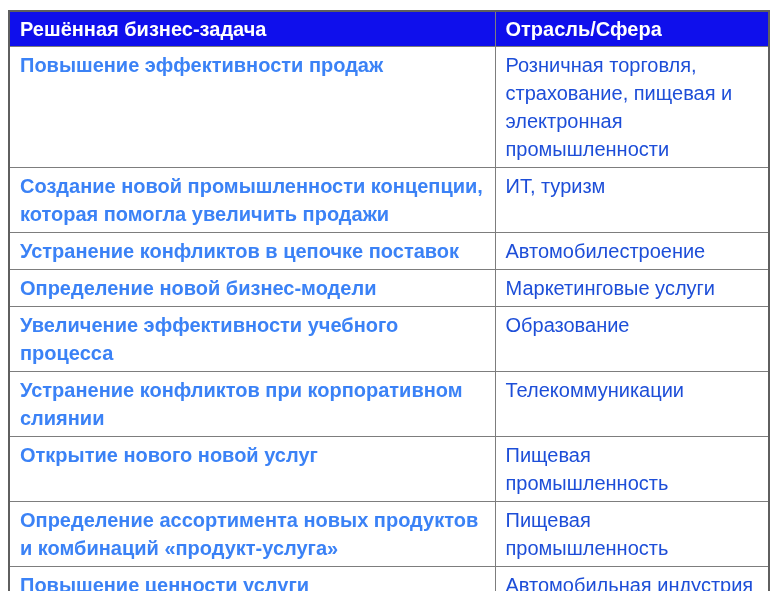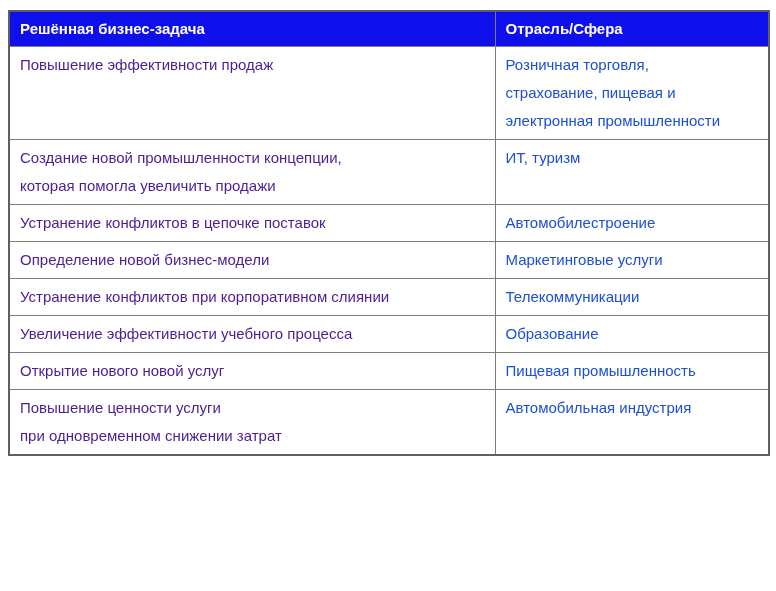--- a/index.html
+++ b/index.html
@@ -24,40 +24,40 @@
     border-collapse: collapse;
     table-layout: fixed;
     border: 2px solid #5f5f5f;
   }
   col.col-task { width: 486px; }
   col.col-industry { width: 274px; }
   th, td {
     border: 1px solid #7d7d7d;
     text-align: left;
     vertical-align: top;
-    font-size: 15px;
+    font-size: 20px;
     overflow: hidden;
   }
   th {
     background: #0f0fec;
     color: #ffffff;
     font-weight: bold;
     padding: 3px 10px;
     height: 34px;
     line-height: 28px;
     vertical-align: middle;
   }
   td {
     padding: 4px 10px;
     line-height: 28px;
     white-space: pre-line;
   }
   td.task-cell {
-    font-weight: normal;
-    color: #4c1d95;
+    font-weight: bold;
+    color: #3b82f6;
   }
   td.industry-cell {
     font-weight: normal;
     color: #1d4ed8;
   }
 </style>
 </head>
 <body>
 
 <div class="page">
@@ -86,29 +86,34 @@
       </tr>
       <tr>
         <td class="task-cell">Устранение конфликтов в цепочке поставок</td>
         <td class="industry-cell">Автомобилестроение</td>
       </tr>
       <tr>
         <td class="task-cell">Определение новой бизнес-модели</td>
         <td class="industry-cell">Маркетинговые услуги</td>
       </tr>
       <tr>
+        <td class="task-cell">Увеличение эффективности учебного процесса</td>
+        <td class="industry-cell">Образование</td>
+      </tr>
+      <tr>
         <td class="task-cell">Устранение конфликтов при корпоративном слиянии</td>
         <td class="industry-cell">Телекоммуникации</td>
       </tr>
       <tr>
-        <td class="task-cell">Увеличение эффективности учебного процесса</td>
-        <td class="industry-cell">Образование</td>
+        <td class="task-cell">Открытие нового новой услуг</td>
+        <td class="industry-cell">Пищевая промышленность</td>
       </tr>
       <tr>
-        <td class="task-cell">Открытие нового новой услуг</td>
+        <td class="task-cell">Определение ассортимента новых продуктов
+и комбинаций «продукт-услуга»</td>
         <td class="industry-cell">Пищевая промышленность</td>
       </tr>
       <tr>
         <td class="task-cell">Повышение ценности услуги
 при одновременном снижении затрат</td>
         <td class="industry-cell">Автомобильная индустрия</td>
       </tr>
     </tbody>
   </table>
 </div>

